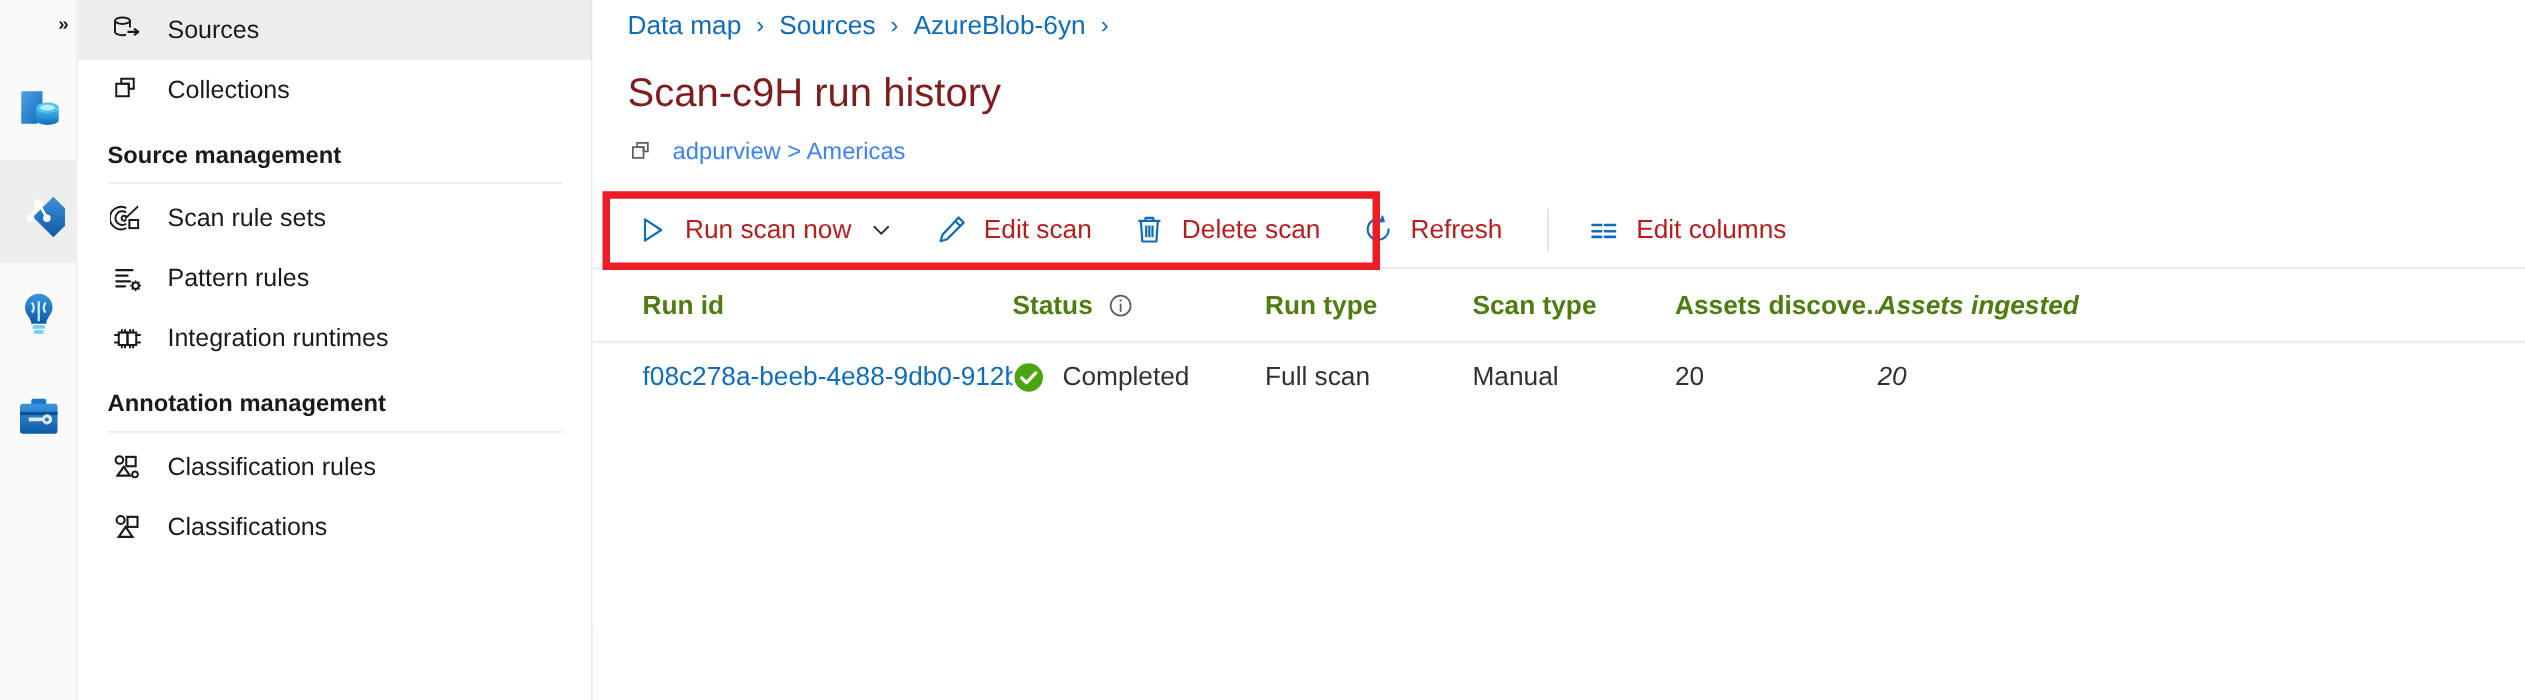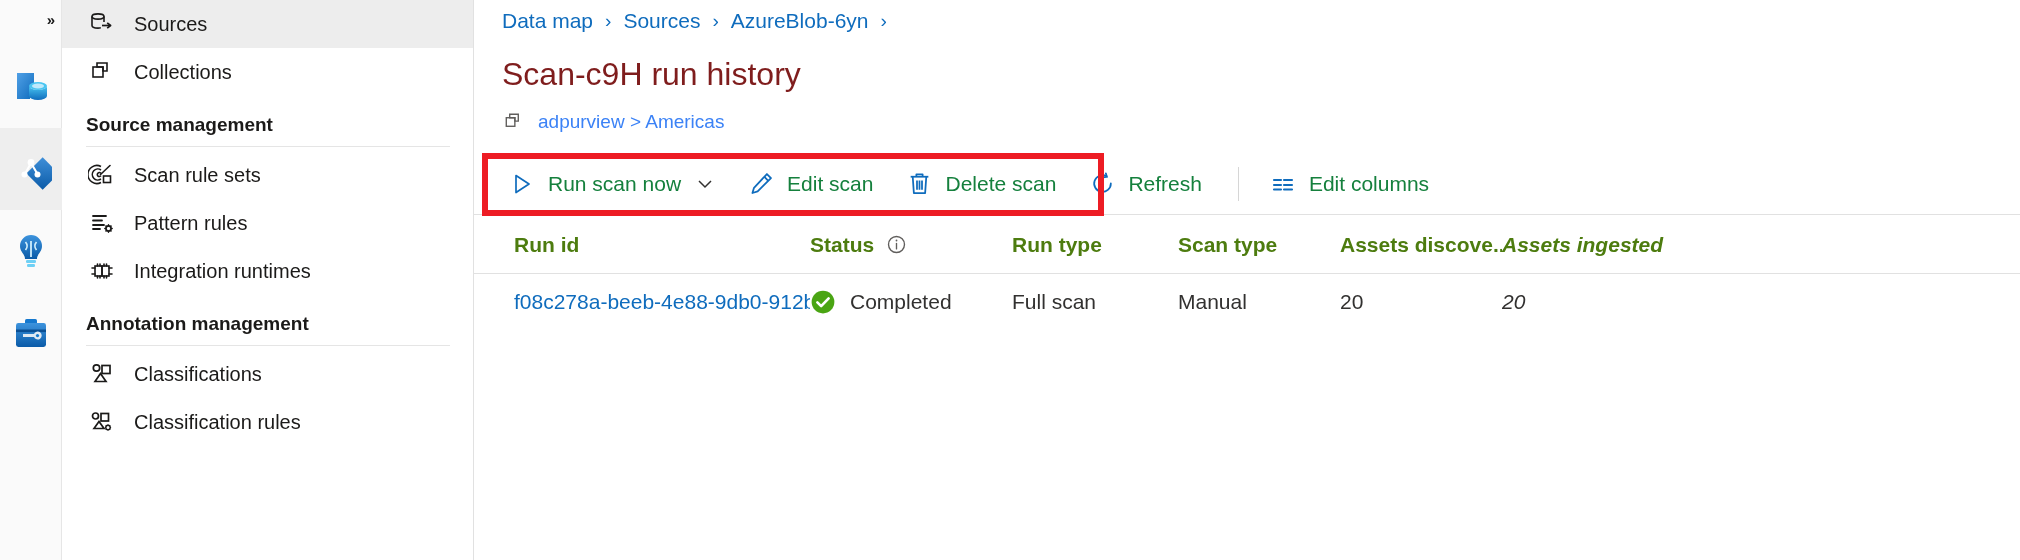--- a/index.html
+++ b/index.html
@@ -127,21 +127,21 @@
     display: flex; align-items: center;
     padding-left: 20px;
     border-bottom: 1px solid #e1e1e1;
   }
   .cmd {
     display: flex; align-items: center;
     height: 46px;
     padding: 0 14px;
     margin-right: 4px;
     cursor: pointer;
-    font-size: 21px; color: #15803d;
+    font-size: 21px; color: #b91c1c;
     white-space: nowrap;
   }
   .cmd .c-icon {
     width: 28px; height: 28px;
     display: flex; align-items: center; justify-content: center;
     margin-right: 12px;
     flex: 0 0 auto;
   }
   .cmd .c-caret { margin-left: 14px; display: flex; align-items: center; }
   .cmd-sep {
@@ -349,39 +349,39 @@
       </span>
       <span>Integration runtimes</span>
     </div>
 
     <div class="nav-section">Annotation management</div>
     <div class="nav-rule"></div>
 
     <div class="nav-item">
       <span class="ni-icon">
         <svg width="28" height="28" viewBox="0 0 28 28" fill="none" stroke="#1b1a19" stroke-width="1.7">
-          <circle cx="8.5" cy="8" r="3.2"></circle>
-          <rect x="14" y="5.5" width="8" height="8"></rect>
-          <path d="M7 21.5 L12.5 13.5 L18 21.5 Z"></path>
-        </svg>
-      </span>
-      <span>Classifications</span>
-    </div>
-
-    <div class="nav-item">
-      <span class="ni-icon">
-        <svg width="28" height="28" viewBox="0 0 28 28" fill="none" stroke="#1b1a19" stroke-width="1.7">
           <circle cx="7.5" cy="8" r="3"></circle>
           <rect x="13" y="5.5" width="7.5" height="7.5"></rect>
           <path d="M6 20.5 L11 13.5 L16 20.5 Z"></path>
           <circle cx="20" cy="19.5" r="2.2" stroke-width="1.4"></circle>
           <path d="M20 16.4 v1 M20 21.6 v1 M16.9 19.5 h1 M22.1 19.5 h1 M17.8 17.3 l0.7 0.7 M21.5 21 l0.7 0.7 M22.2 17.3 l-0.7 0.7 M18.5 21 l-0.7 0.7" stroke-width="1.2"></path>
         </svg>
       </span>
       <span>Classification rules</span>
+    </div>
+
+    <div class="nav-item">
+      <span class="ni-icon">
+        <svg width="28" height="28" viewBox="0 0 28 28" fill="none" stroke="#1b1a19" stroke-width="1.7">
+          <circle cx="8.5" cy="8" r="3.2"></circle>
+          <rect x="14" y="5.5" width="8" height="8"></rect>
+          <path d="M7 21.5 L12.5 13.5 L18 21.5 Z"></path>
+        </svg>
+      </span>
+      <span>Classifications</span>
     </div>
   </div>
 
   <div class="nav-divider-v"></div>
 
   <div class="main">
 
     <div class="breadcrumb">
       <span class="crumb">Data map</span>
       <span class="crumb-sep">›</span>

